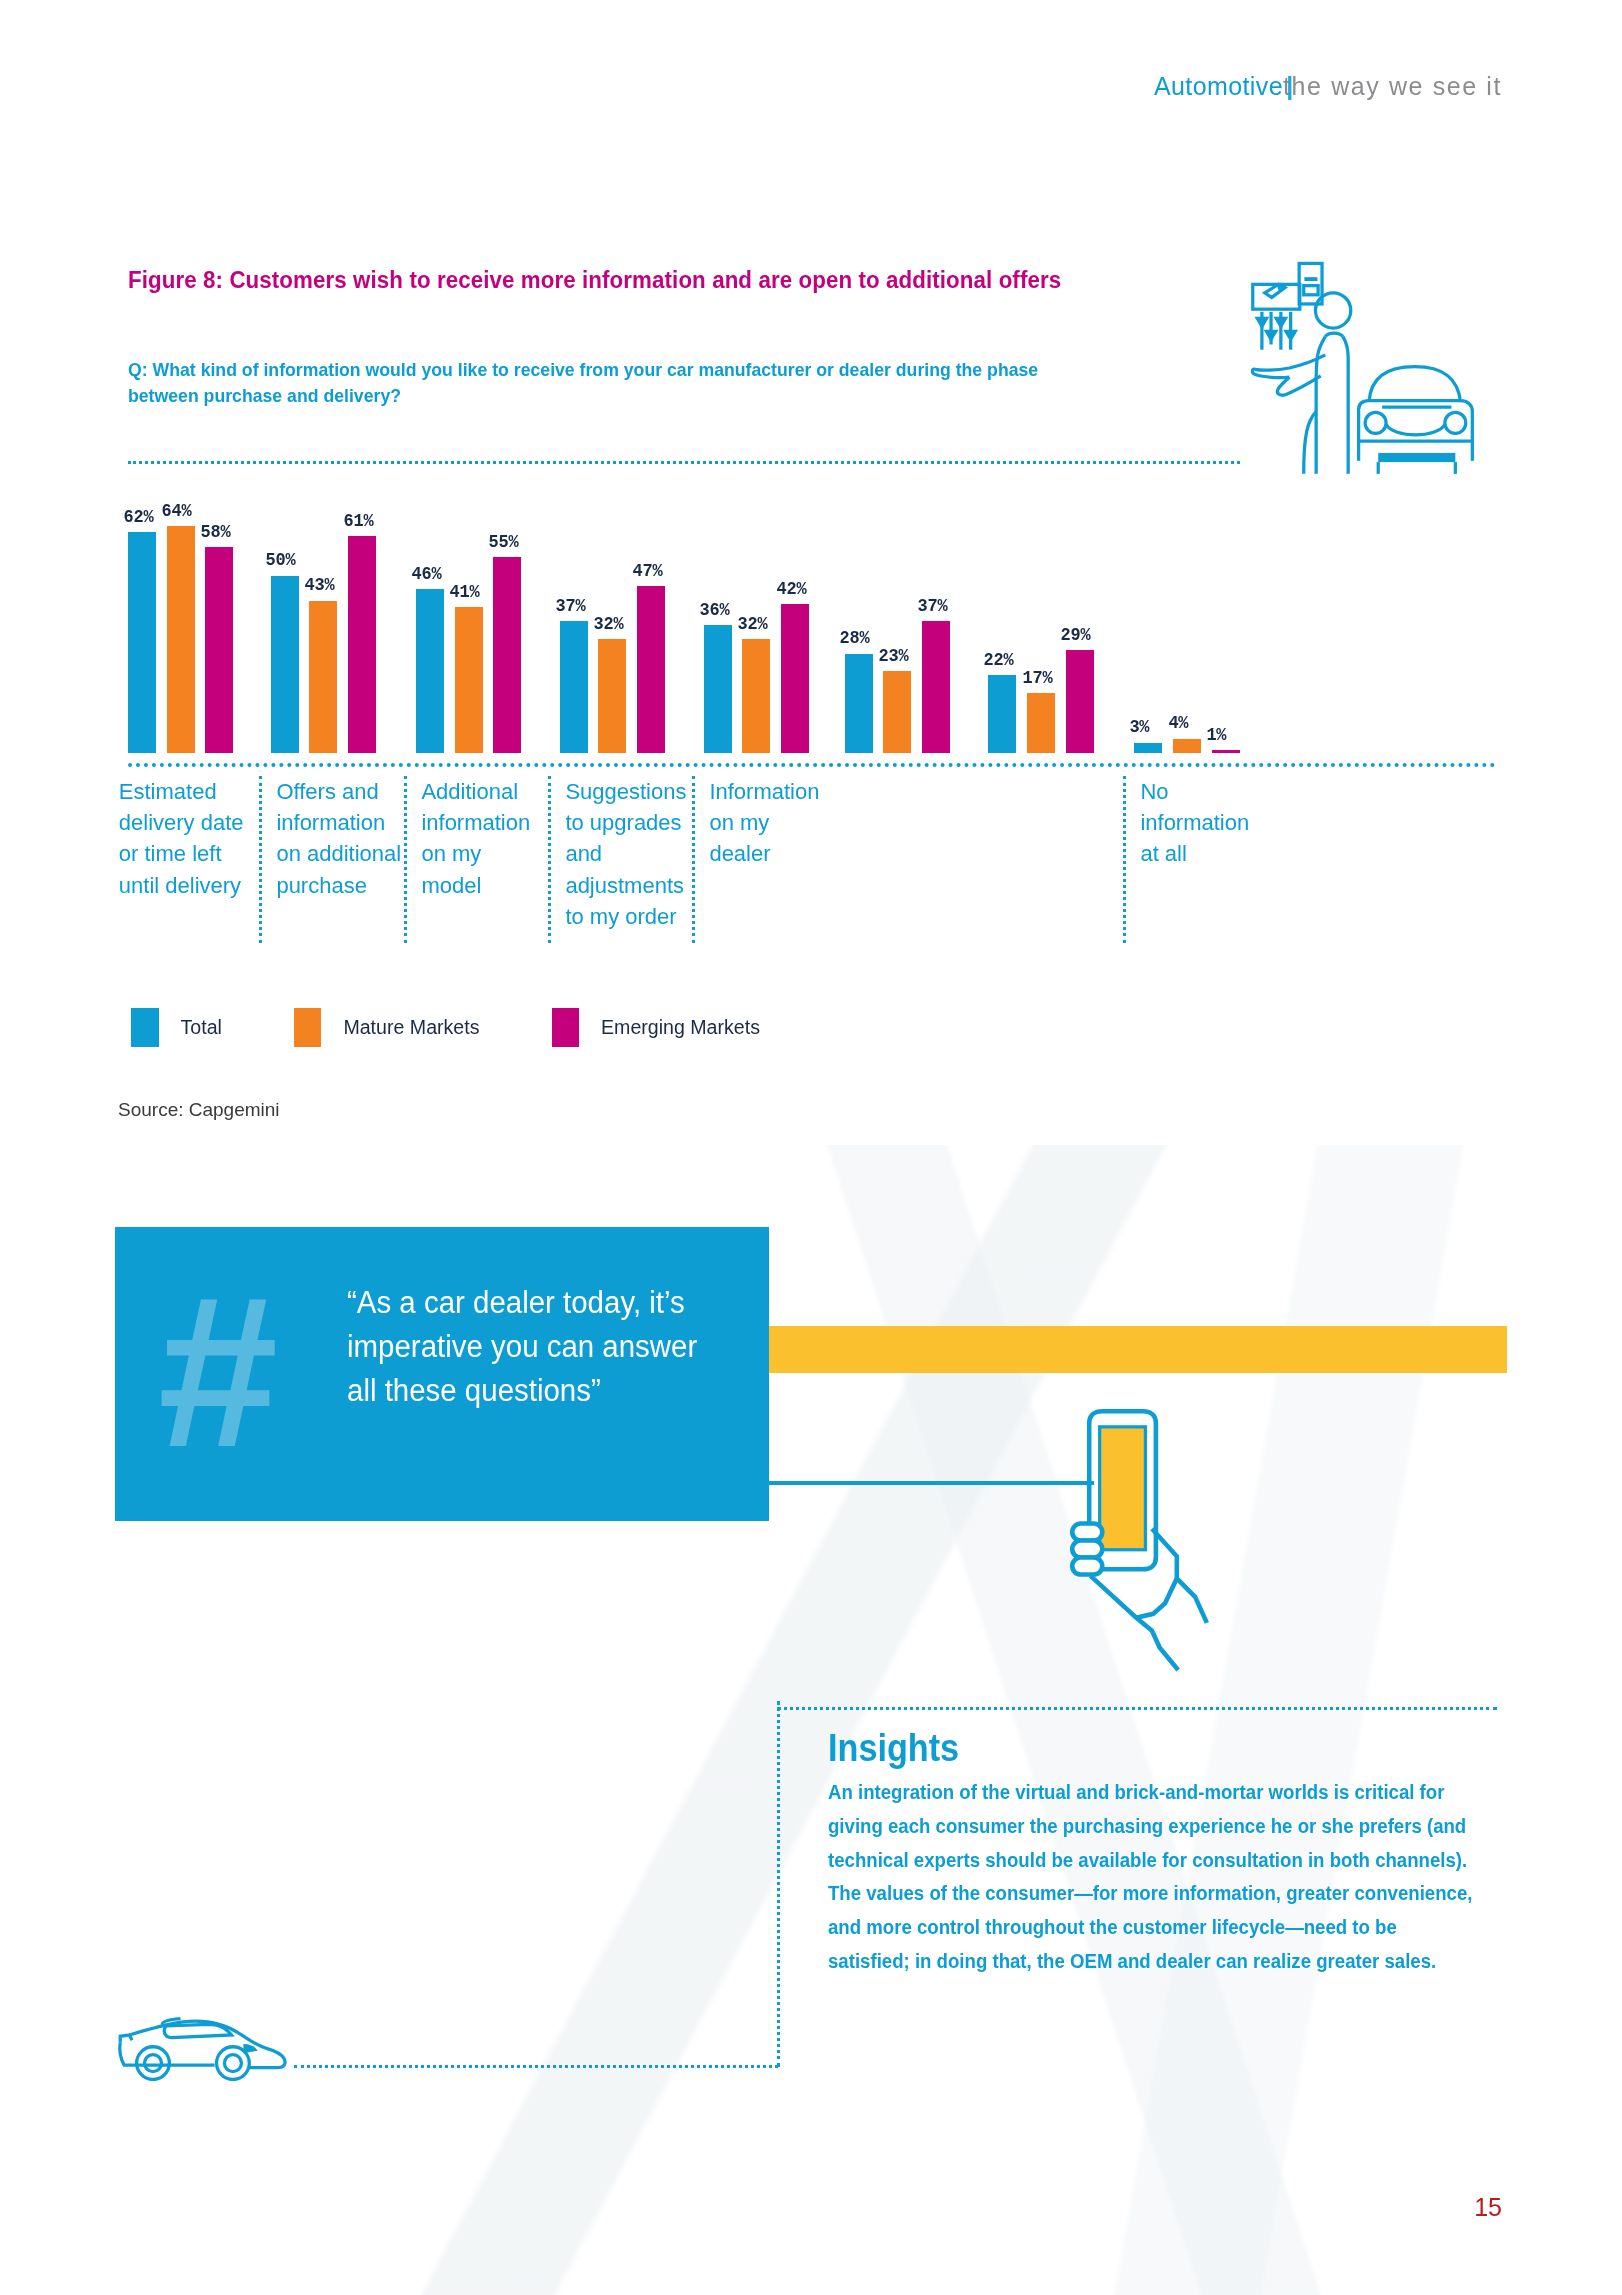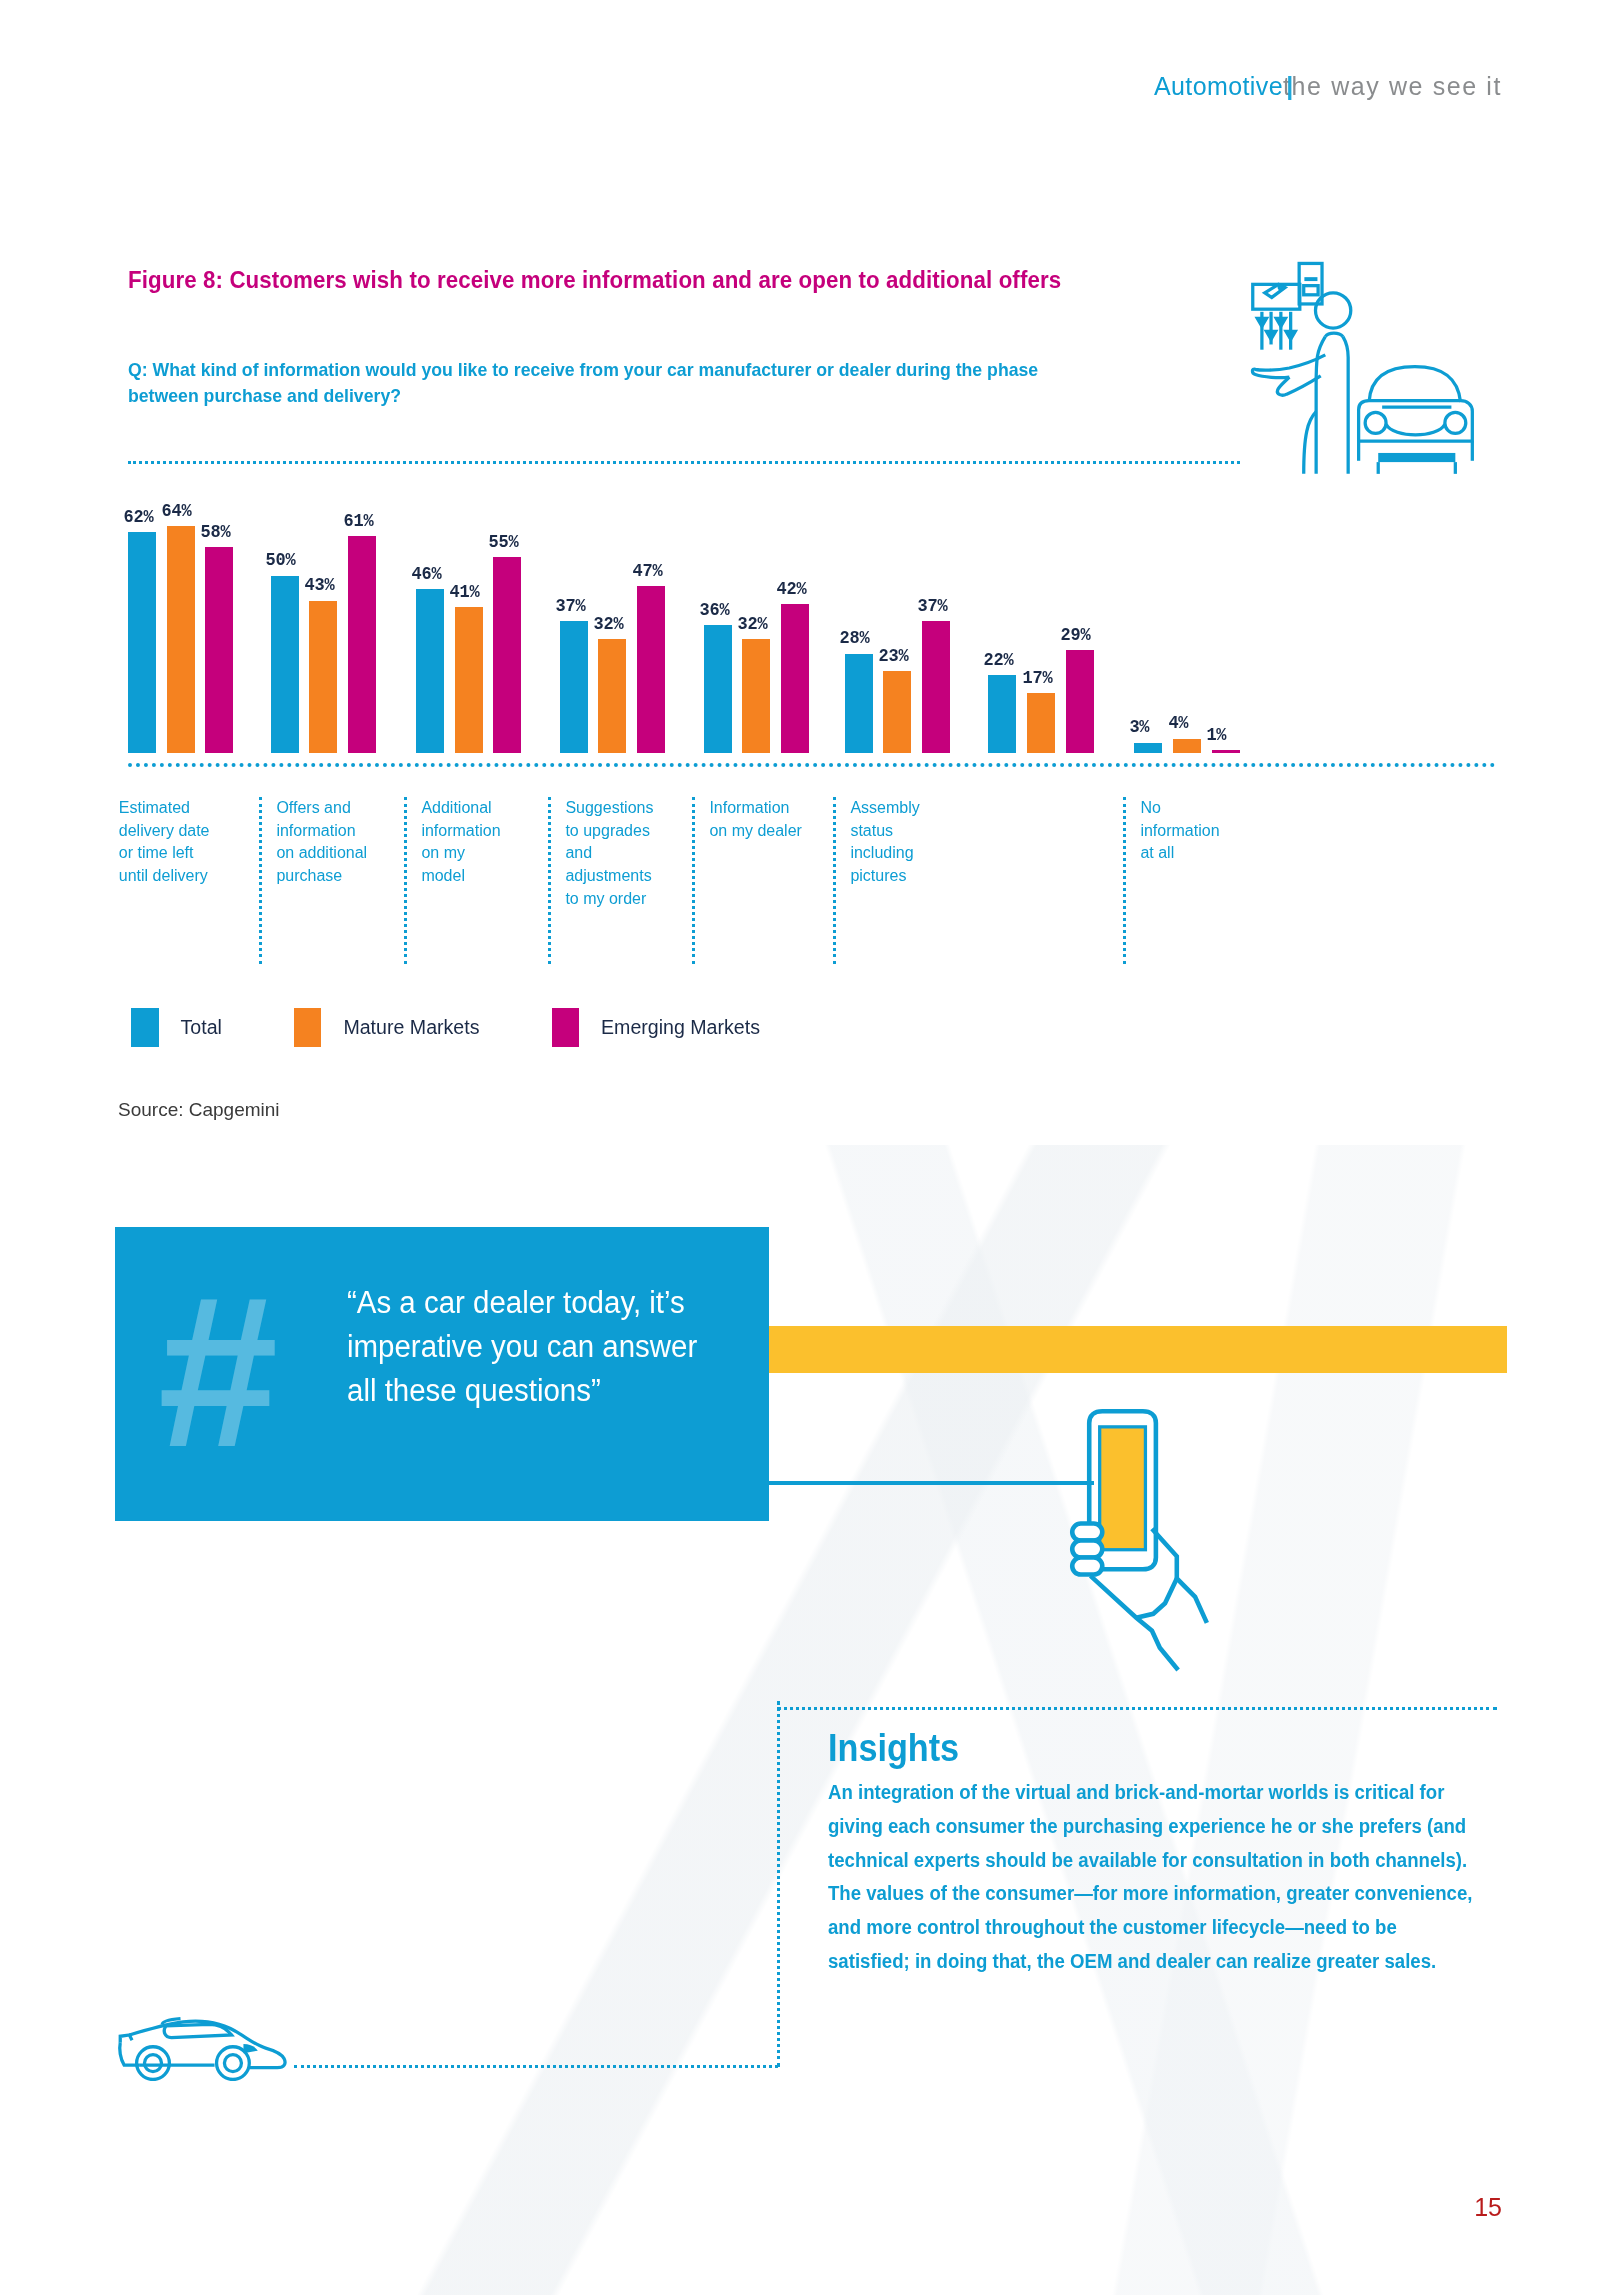--- a/index.html
+++ b/index.html
@@ -131,25 +131,24 @@
     top: 776px;
     width: 1368px;
     height: 170px;
   }
   .cat {
     position: absolute;
     top: 0;
     height: 167px;
     padding-left: 14.4px;
     box-sizing: border-box;
-    font-size: 16px;
+    font-size: 22px;
     line-height: 1.42;
     color: #0d9dd3;
     border-left: 3.3px dotted #0d9dd3;
-    margin-top: 21px;
   }
   .cat.first { border-left: none; padding-left: 2.6px; }
 
   
   .legend {
     position: absolute;
     left: 131px;
     top: 1008px;
     display: flex;
     align-items: center;
@@ -432,26 +431,20 @@
       <div>Suggestions</div>
       <div>to upgrades</div>
       <div>and</div>
       <div>adjustments</div>
       <div>to my order</div>
     </div>
     <div class="cat" style="left: 564px; width: 141px;">
       <div>Information</div>
       <div>on my dealer</div>
     </div>
-    <div class="cat" style="left: 705px; width: 144px;">
-      <div>Assembly</div>
-      <div>status</div>
-      <div>including</div>
-      <div>pictures</div>
-    </div>
     <div class="cat" style="left: 995px; width: 131px;">
       <div>No</div>
       <div>information</div>
       <div>at all</div>
     </div>
   </div>
 
 <div class="legend">
     <div class="legend-item">
       <span class="legend-swatch" style="background: rgb(13, 157, 211);"></span>

